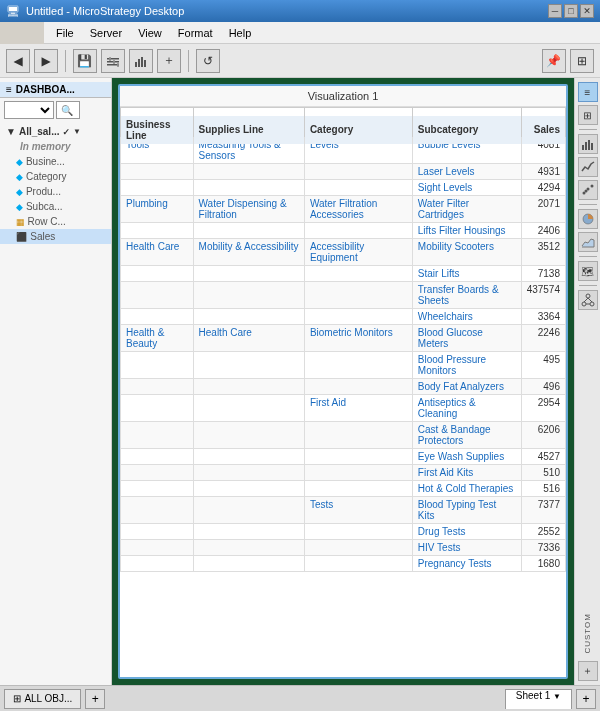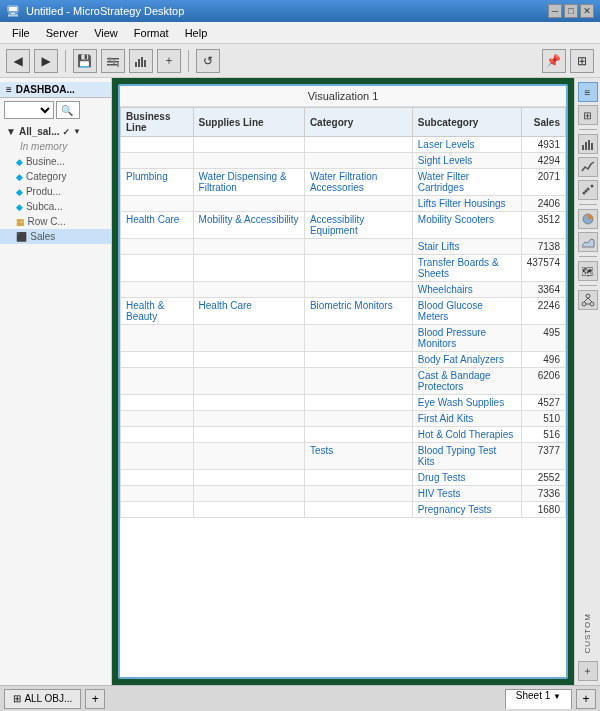--- a/index.html
+++ b/index.html
@@ -22,20 +22,21 @@
 
     
     .menu-bar {
       background: #f0f0f0;
       height: 22px;
       display: flex;
       align-items: center;
       padding: 0 4px;
       border-bottom: 1px solid #ccc;
       font-size: 11px;
+      margin-left: 44px;
     }
     .menu-item { padding: 2px 8px; cursor: pointer; }
 
     
     .toolbar {
       background: #e8e8e8;
       height: 34px;
       display: flex;
       align-items: center;
       padding: 0 6px;
@@ -165,21 +166,21 @@
       font-size: 10px;
     }
     thead th {
       background: #e8f0f8;
       border: 1px solid #ccc;
       padding: 3px 5px;
       text-align: left;
       font-weight: bold;
       color: #333;
       position: sticky;
-      top: 0;
+      top: 8px;
     }
     thead th:last-child { text-align: right; }
     td {
       border: 1px solid #ddd;
       padding: 2px 5px;
       vertical-align: top;
       color: #333;
     }
     td.link-cell { color: #1a6bbf; }
     td.number-cell { text-align: right; color: #333; }
@@ -281,21 +282,21 @@
       </select>
       <div class="filter-search">🔍</div>
     </div>
     <div class="sidebar-tree">
       <div class="tree-item parent">
         <span>▼</span>
         <span>All_sal...</span>
         <span style="color:#333;font-size:9px;">✓</span>
         <span style="font-size:8px;">▼</span>
       </div>
-      <div class="tree-item subchild" style="color:#888;font-style:italic;padding-left:20px;">In memory</div>
+      <div class="tree-item subchild" style="color:#888;font-style:italic;padding-left:20px;font-weight:bold;">In memory</div>
       <div class="tree-item child">
         <span class="diamond">◆</span>
         <span>Busine...</span>
       </div>
       <div class="tree-item child">
         <span class="diamond">◆</span>
         <span>Category</span>
       </div>
       <div class="tree-item child">
         <span class="diamond">◆</span>
@@ -324,20 +325,27 @@
           <thead>
             <tr>
               <th>Business Line</th>
               <th>Supplies Line</th>
               <th>Category</th>
               <th>Subcategory</th>
               <th>Sales</th>
             </tr>
           </thead>
           <tbody id="table-body">
+          <tr>
+                <td class="link-cell">Tools</td>
+                <td class="link-cell">Measuring Tools &amp; Sensors</td>
+                <td class="link-cell">Levels</td>
+                <td class="link-cell">Bubble Levels</td>
+                <td class="number-cell">4081</td>
+              </tr>
               <tr>
                 <td></td>
                 <td></td>
                 <td></td>
                 <td class="link-cell">Laser Levels</td>
                 <td class="number-cell">4931</td>
               </tr>
               <tr>
                 <td></td>
                 <td></td>
@@ -400,20 +408,27 @@
                 <td></td>
                 <td class="link-cell">Blood Pressure Monitors</td>
                 <td class="number-cell">495</td>
               </tr>
               <tr>
                 <td></td>
                 <td></td>
                 <td></td>
                 <td class="link-cell">Body Fat Analyzers</td>
                 <td class="number-cell">496</td>
+              </tr>
+              <tr>
+                <td></td>
+                <td></td>
+                <td class="link-cell">First Aid</td>
+                <td class="link-cell">Antiseptics &amp; Cleaning</td>
+                <td class="number-cell">2954</td>
               </tr>
               <tr>
                 <td></td>
                 <td></td>
                 <td></td>
                 <td class="link-cell">Cast &amp; Bandage Protectors</td>
                 <td class="number-cell">6206</td>
               </tr>
               <tr>
                 <td></td>

